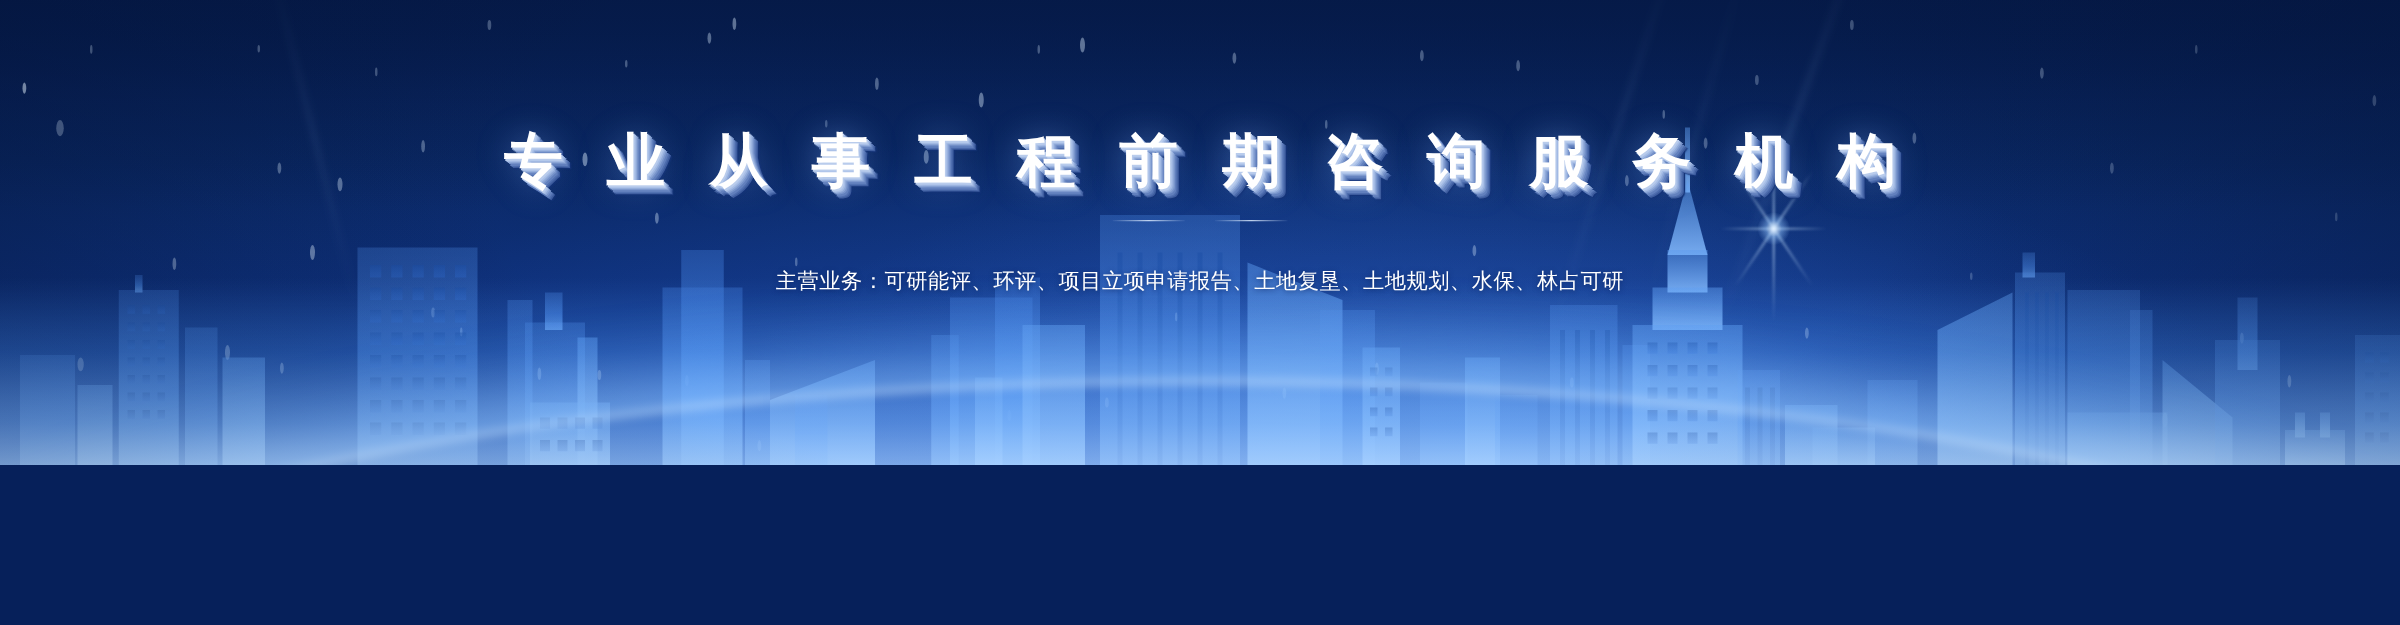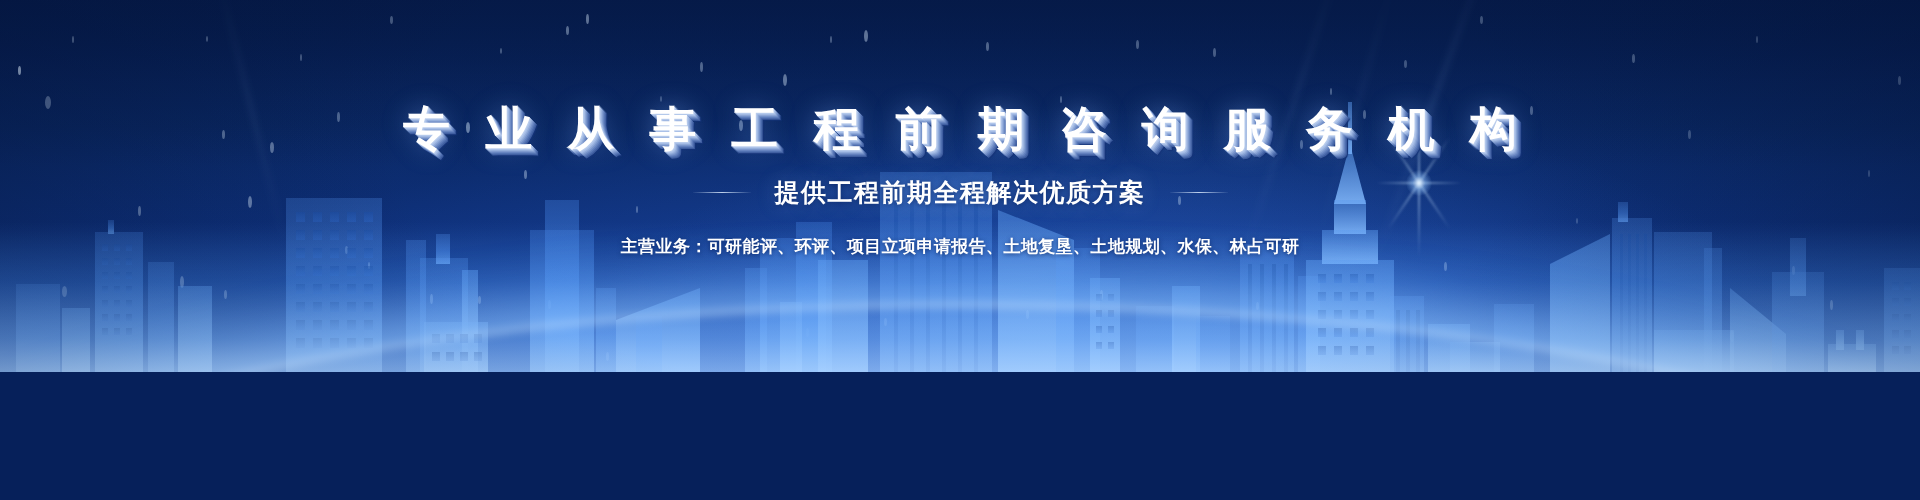--- a/index.html
+++ b/index.html
@@ -149,23 +149,23 @@
   .subtitle {
     font-size: 25px;
     font-weight: 700;
     color: #ffffff;
     letter-spacing: 1.5px;
     white-space: nowrap;
     text-shadow: 0 1px 5px rgba(10,35,95,0.75), 0 0 18px rgba(140,190,255,0.35);
   }
 
   .services {
-    margin-top: 26px;
+    margin-top: 36px;
     font-size: 17px;
-    font-weight: 700;
+    font-weight: 400;
     color: #ffffff;
     letter-spacing: 0.4px;
     white-space: nowrap;
     text-shadow: 0 1px 4px rgba(10,35,95,0.8);
   }
 </style>
 </head>
 <body>
 
 <div id="banner">
@@ -487,20 +487,19 @@
   <div class="horizon-arc"></div>
   <div class="horizon-edge"></div>
   <div class="bottom-wash"></div>
 
   <div class="content">
 
     <div class="title">专 业 从 事 工 程 前 期 咨 询 服 务 机 构</div>
 
     <div class="subtitle-row">
       <span class="rule"></span>
-      <span class="subtitle">提供工程前期全程解决优质方案</span>
       <span class="rule"></span>
     </div>
 
     <div class="services">主营业务：可研能评、环评、项目立项申请报告、土地复垦、土地规划、水保、林占可研</div>
 
   </div>
 </div>
 
 </body></html>

